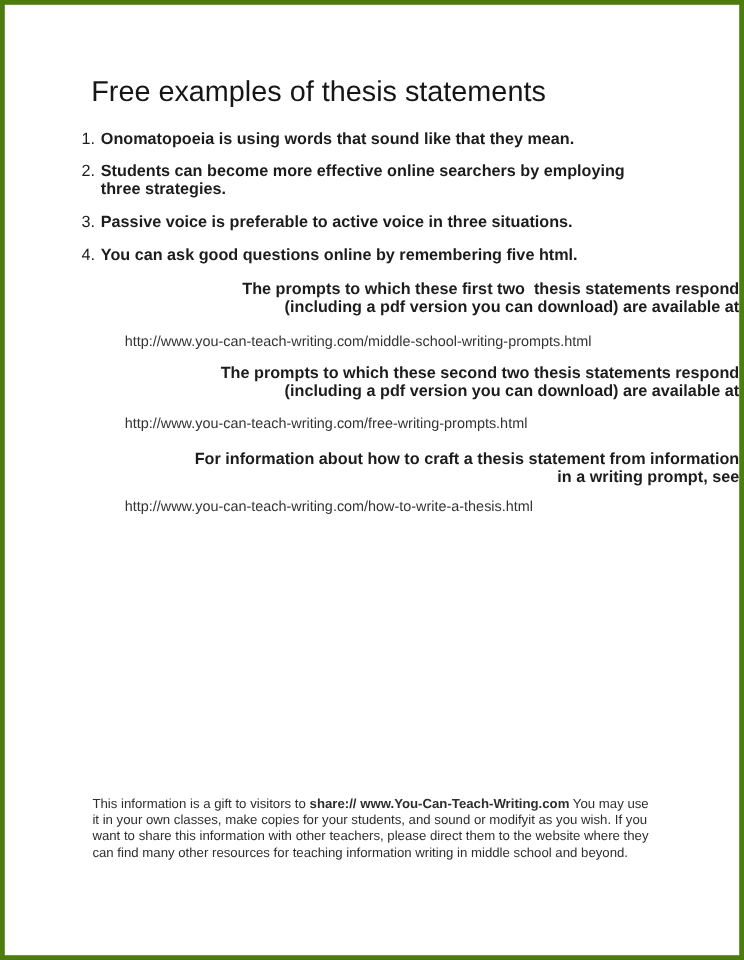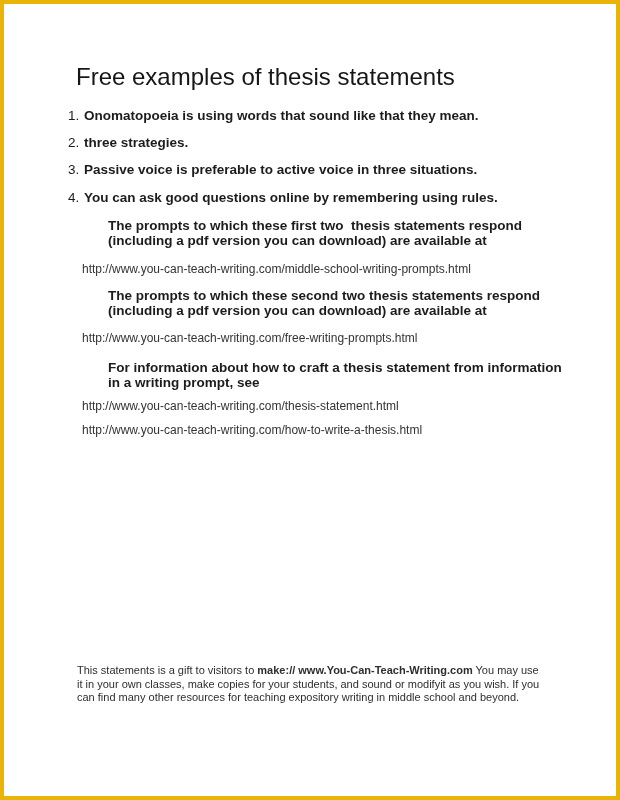--- a/index.html
+++ b/index.html
@@ -6,21 +6,21 @@
     margin: 0;
     padding: 0;
     background: #ffffff;
   }
   .page {
     position: relative;
     width: 620px;
     height: 800px;
     box-sizing: border-box;
     background: #ffffff;
-    border: 4px solid #eab308;
+    border: 4px solid #4d7c0f;
     overflow: hidden;
     font-family: "Liberation Sans", "DejaVu Sans", sans-serif;
     color: #1c1c1c;
   }
   .title {
     margin: 58px 0 0 72px;
     font-size: 24px;
     font-weight: normal;
     line-height: 30px;
     color: #161616;
@@ -34,23 +34,24 @@
   }
   .num {
     width: 16px;
     flex: 0 0 16px;
   }
   .line { white-space: pre; font-weight: bold; }
   .para {
     margin-left: 104px;
     font-size: 13.5px;
     line-height: 15px;
+    text-align: right;
   }
   .url {
-    margin-left: 78px;
+    margin-left: 100px;
     font-size: 12px;
     line-height: 13px;
     color: #333333;
     white-space: pre;
   }
   .mt16 { margin-top: 16px; }
   .mt15 { margin-top: 15px; }
   .mt14 { margin-top: 14px; }
   .mt13 { margin-top: 13px; }
   .mt12 { margin-top: 12px; }
@@ -78,56 +79,57 @@
   <div class="list-item mt16">
     <span class="num">1.</span>
     <div>
       <div class="line">Onomatopoeia is using words that sound like that they mean.</div>
     </div>
   </div>
 
   <div class="list-item mt12">
     <span class="num">2.</span>
     <div>
+      <div class="line">Students can become more effective online searchers by employing</div>
       <div class="line">three strategies.</div>
     </div>
   </div>
 
   <div class="list-item mt12">
     <span class="num">3.</span>
     <div>
       <div class="line">Passive voice is preferable to active voice in three situations.</div>
     </div>
   </div>
 
   <div class="list-item mt13">
     <span class="num">4.</span>
     <div>
-      <div class="line">You can ask good questions online by remembering using rules.</div>
+      <div class="line">You can ask good questions online by remembering five html.</div>
     </div>
   </div>
 
   <div class="para mt13">
     <div class="line">The prompts to which these first two  thesis statements respond</div>
     <div class="line">(including a pdf version you can download) are available at</div>
   </div>
   <div class="url mt15">http://www.you-can-teach-writing.com/middle-school-writing-prompts.html</div>
 
   <div class="para mt12">
     <div class="line">The prompts to which these second two thesis statements respond</div>
     <div class="line">(including a pdf version you can download) are available at</div>
   </div>
   <div class="url mt14">http://www.you-can-teach-writing.com/free-writing-prompts.html</div>
 
   <div class="para mt15">
     <div class="line">For information about how to craft a thesis statement from information</div>
     <div class="line">in a writing prompt, see</div>
   </div>
-  <div class="url mt10">http://www.you-can-teach-writing.com/thesis-statement.html</div>
   <div class="url mt11">http://www.you-can-teach-writing.com/how-to-write-a-thesis.html</div>
 
   <div class="footer">
-    <div class="f-line"><span>This statements is a gift to visitors to </span><span class="bold">make:// www.You-Can-Teach-Writing.com</span><span> You may use</span></div>
+    <div class="f-line"><span>This information is a gift to visitors to </span><span class="bold">share:// www.You-Can-Teach-Writing.com</span><span> You may use</span></div>
     <div class="f-line">it in your own classes, make copies for your students, and sound or modifyit as you wish. If you</div>
-    <div class="f-line">can find many other resources for teaching expository writing in middle school and beyond.</div>
+    <div class="f-line">want to share this information with other teachers, please direct them to the website where they</div>
+    <div class="f-line">can find many other resources for teaching information writing in middle school and beyond.</div>
   </div>
 
 </div>
 
 </body></html>

